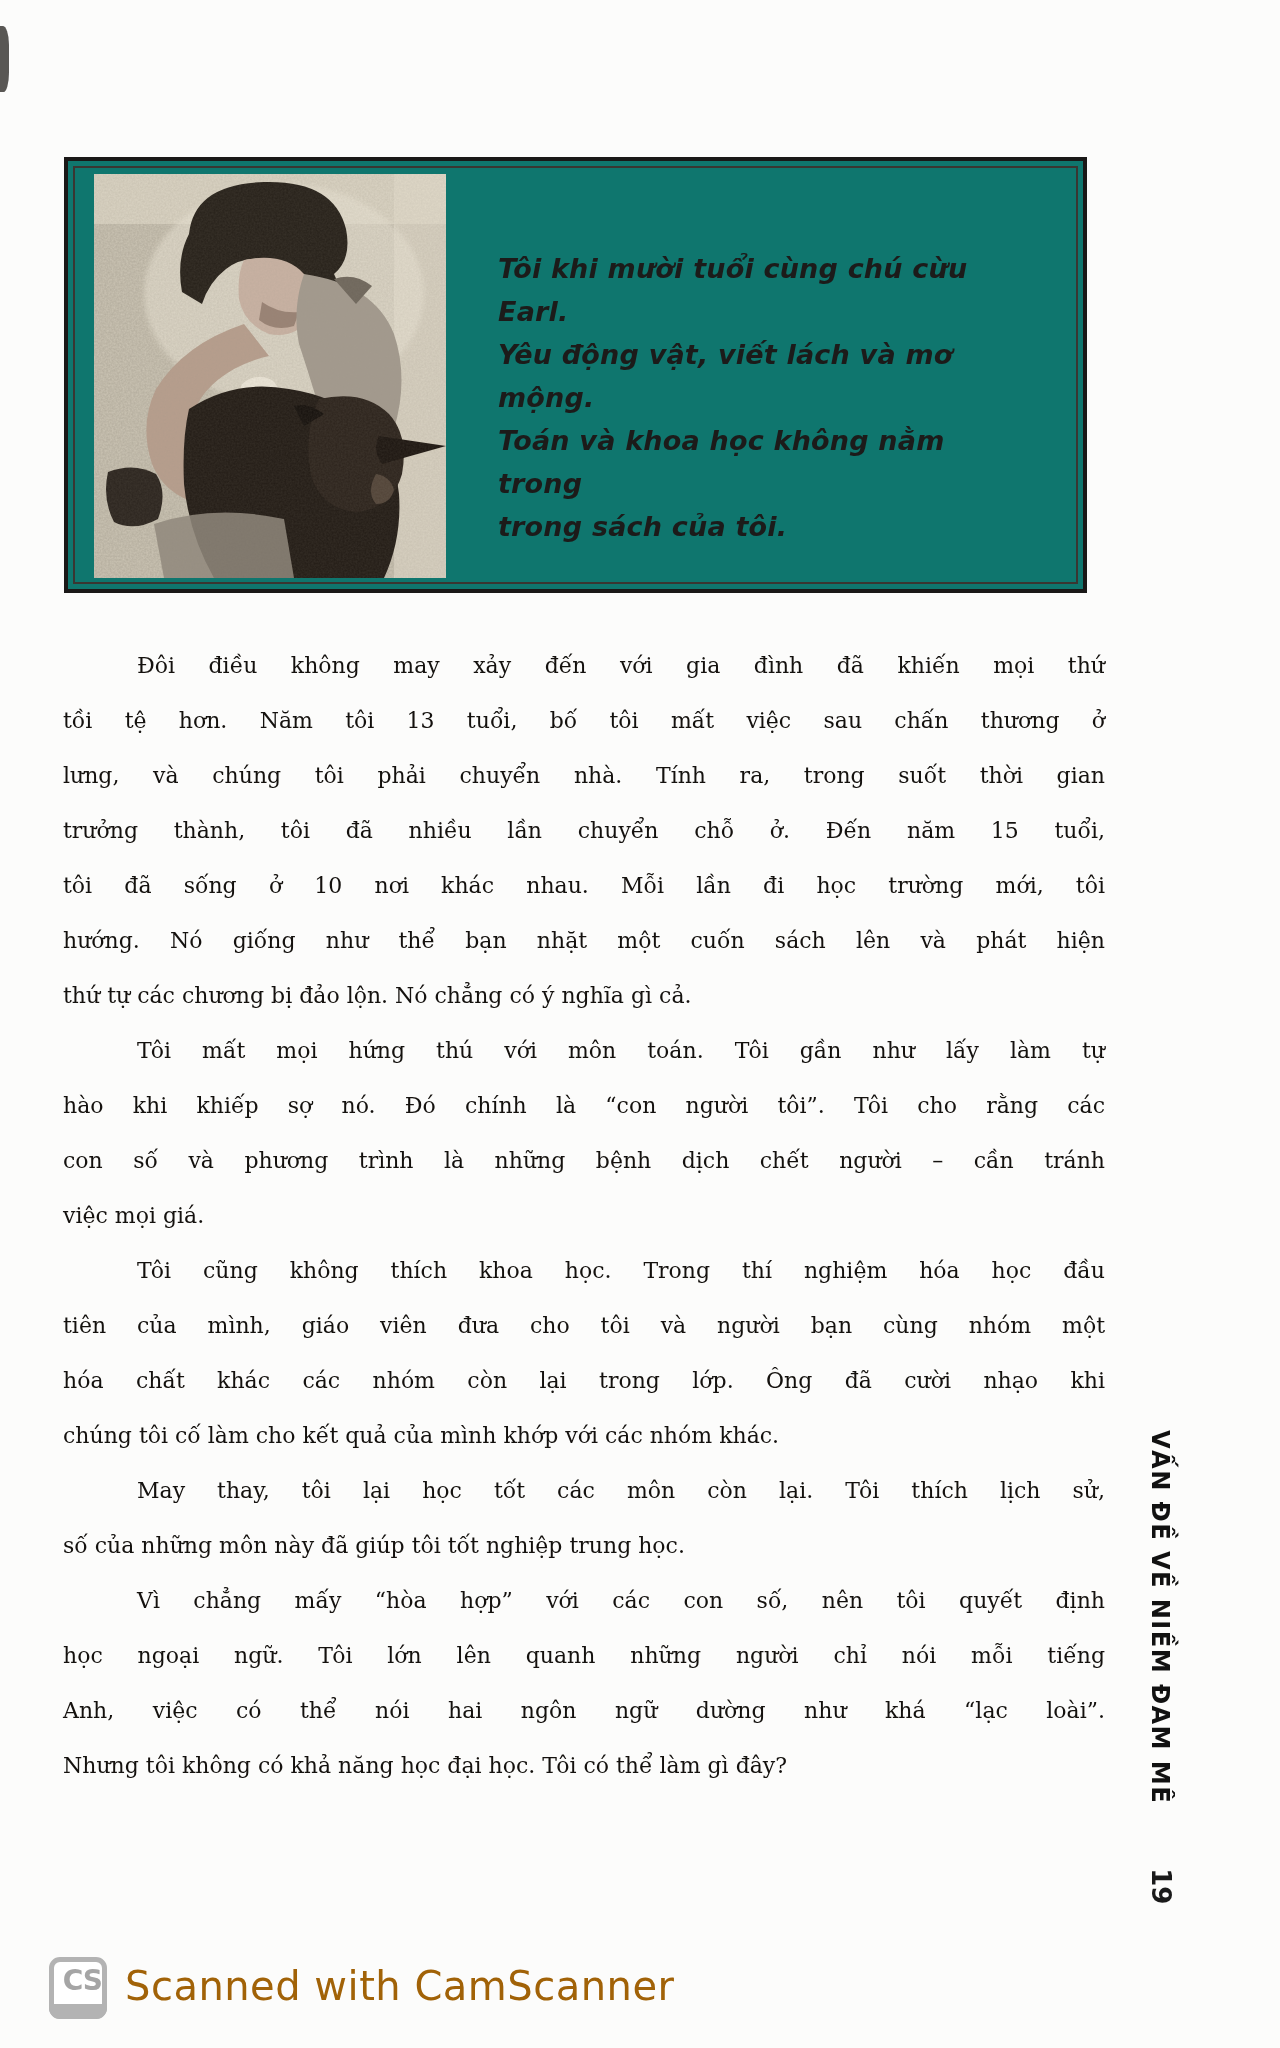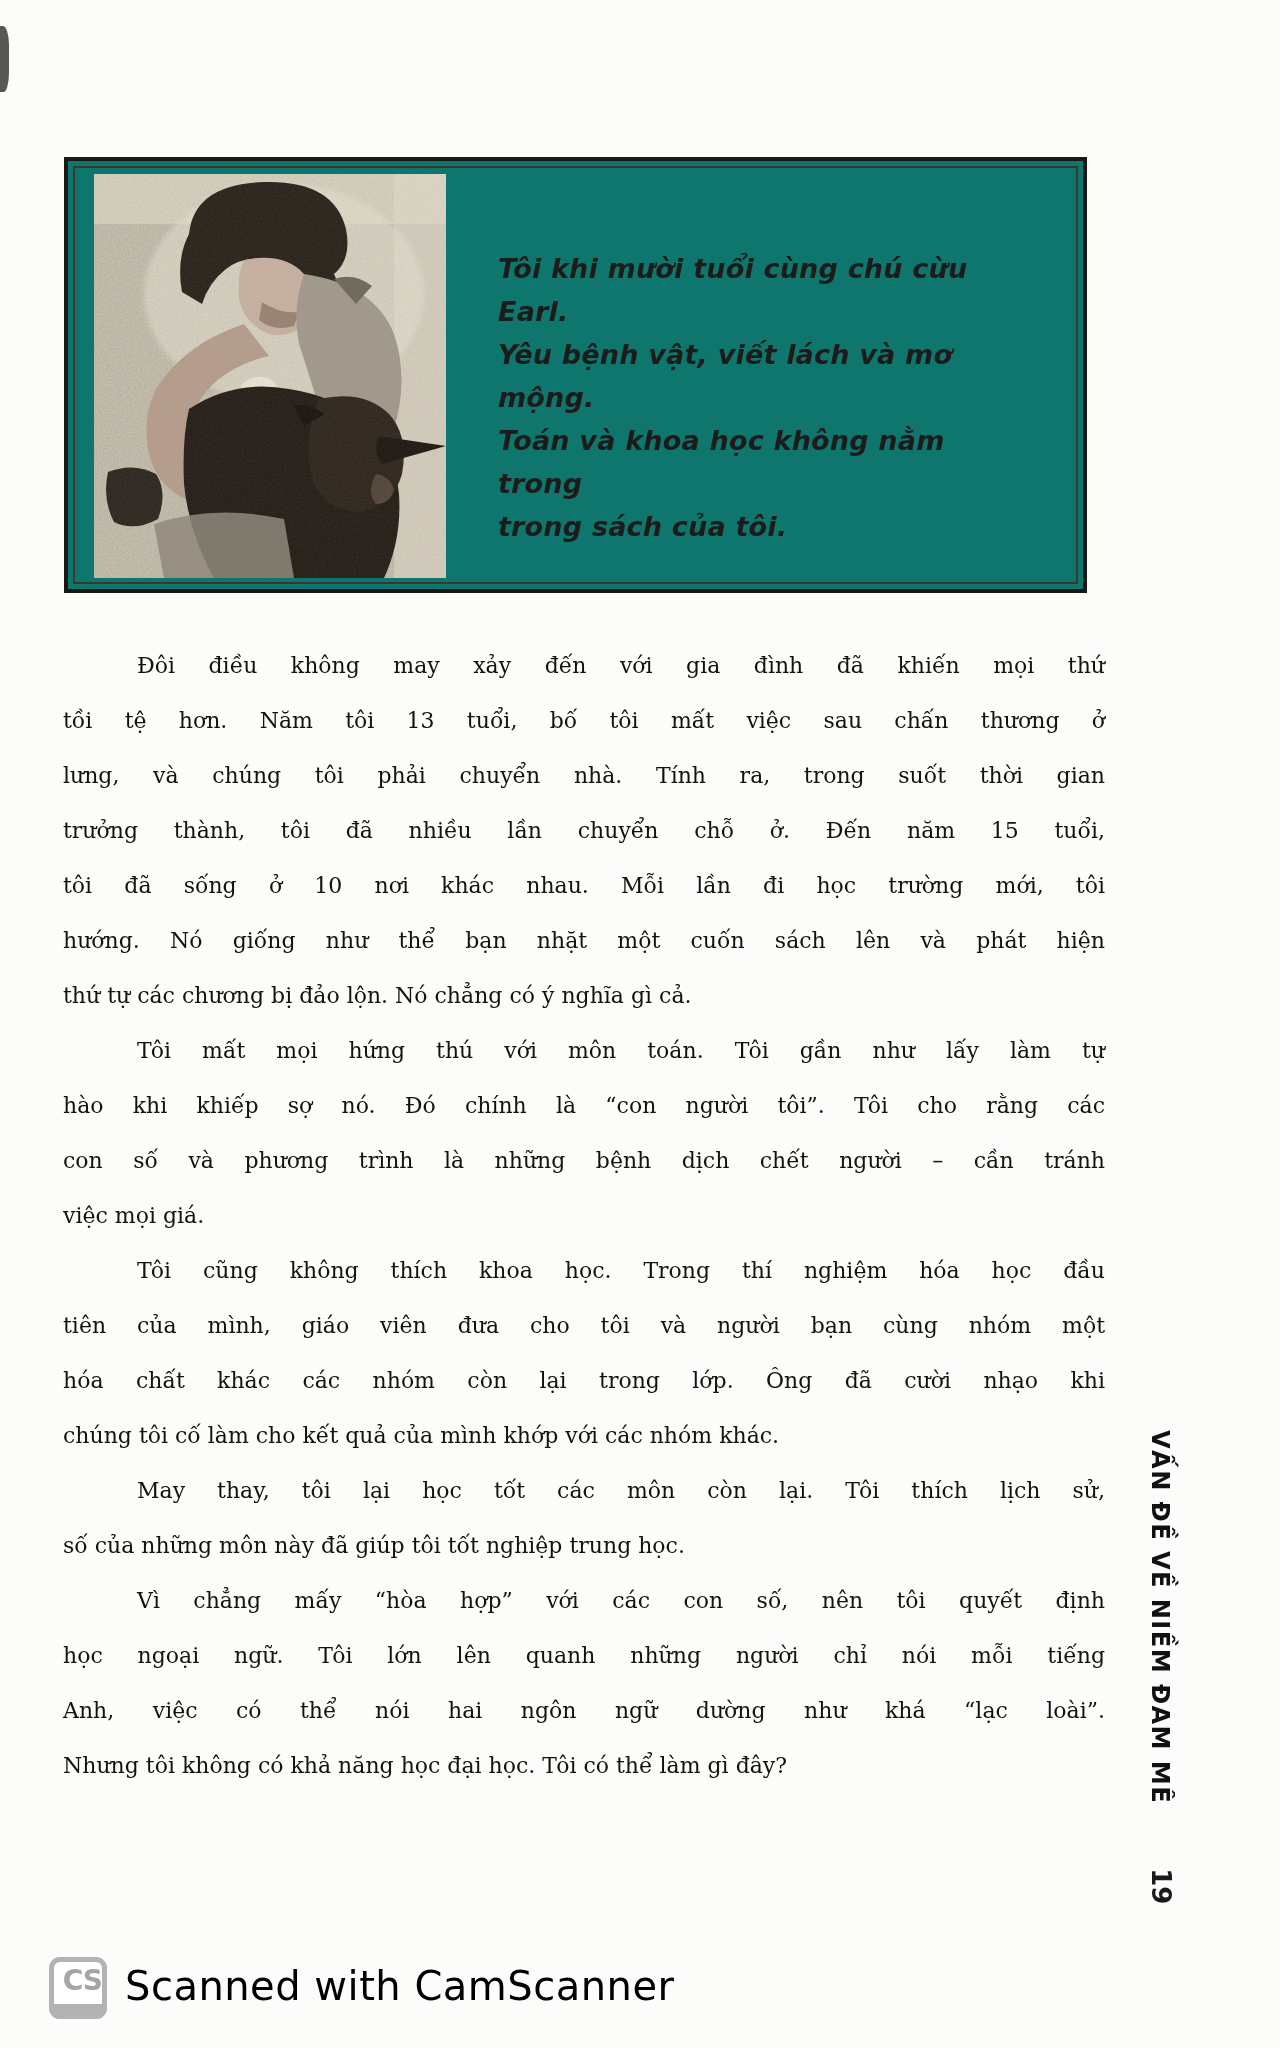--- a/index.html
+++ b/index.html
@@ -76,21 +76,21 @@
     font-size:28px; line-height:38px; color:#a5a5a5;
     text-align:right; letter-spacing:-1px;
   }
   .cs-logo .bar {
     position:absolute; left:-5px; right:-5px; bottom:-5px; height:15px;
     background:#b3b3b3; border-radius:0 0 11px 11px;
   }
   .ftext {
     position:absolute; left:76px; top:8px;
     font-family:"DejaVu Sans", sans-serif;
-    font-size:40px; font-weight:400; color:#000000;
+    font-size:40px; font-weight:400; color:#a16207;
     white-space:nowrap; letter-spacing:.5px;
   }
 </style>
 </head>
 <body>
 
 <div class="page">
 
   <div class="scan-artifact"></div>
 
@@ -139,21 +139,21 @@
 
         <path d="M14 298 Q40 288 62 300 Q74 318 64 345 Q40 358 20 348 Q8 325 14 298 Z" fill="#2b241e"></path>
 
         <path d="M60 350 Q120 330 190 345 L200 404 L70 404 Z" fill="#8f877b" opacity="0.85"></path>
 
         <rect x="0" y="0" width="352" height="404" filter="url(#grain)" opacity="0.18"></rect>
       </svg>
     </div>
     <div class="caption">
       <div>Tôi khi mười tuổi cùng chú cừu Earl.</div>
-      <div>Yêu bệnh vật, viết lách và mơ mộng.</div>
+      <div>Yêu động vật, viết lách và mơ mộng.</div>
       <div>Toán và khoa học không nằm trong</div>
       <div>trong sách của tôi.</div>
     </div>
   </div>
 
   <div class="body-text">
 
     <div class="line j indent">Đôi điều không may xảy đến với gia đình đã khiến mọi thứ</div>
     <div class="line j">tồi tệ hơn. Năm tôi 13 tuổi, bố tôi mất việc sau chấn thương ở</div>
     <div class="line j">lưng, và chúng tôi phải chuyển nhà. Tính ra, trong suốt thời gian</div>

